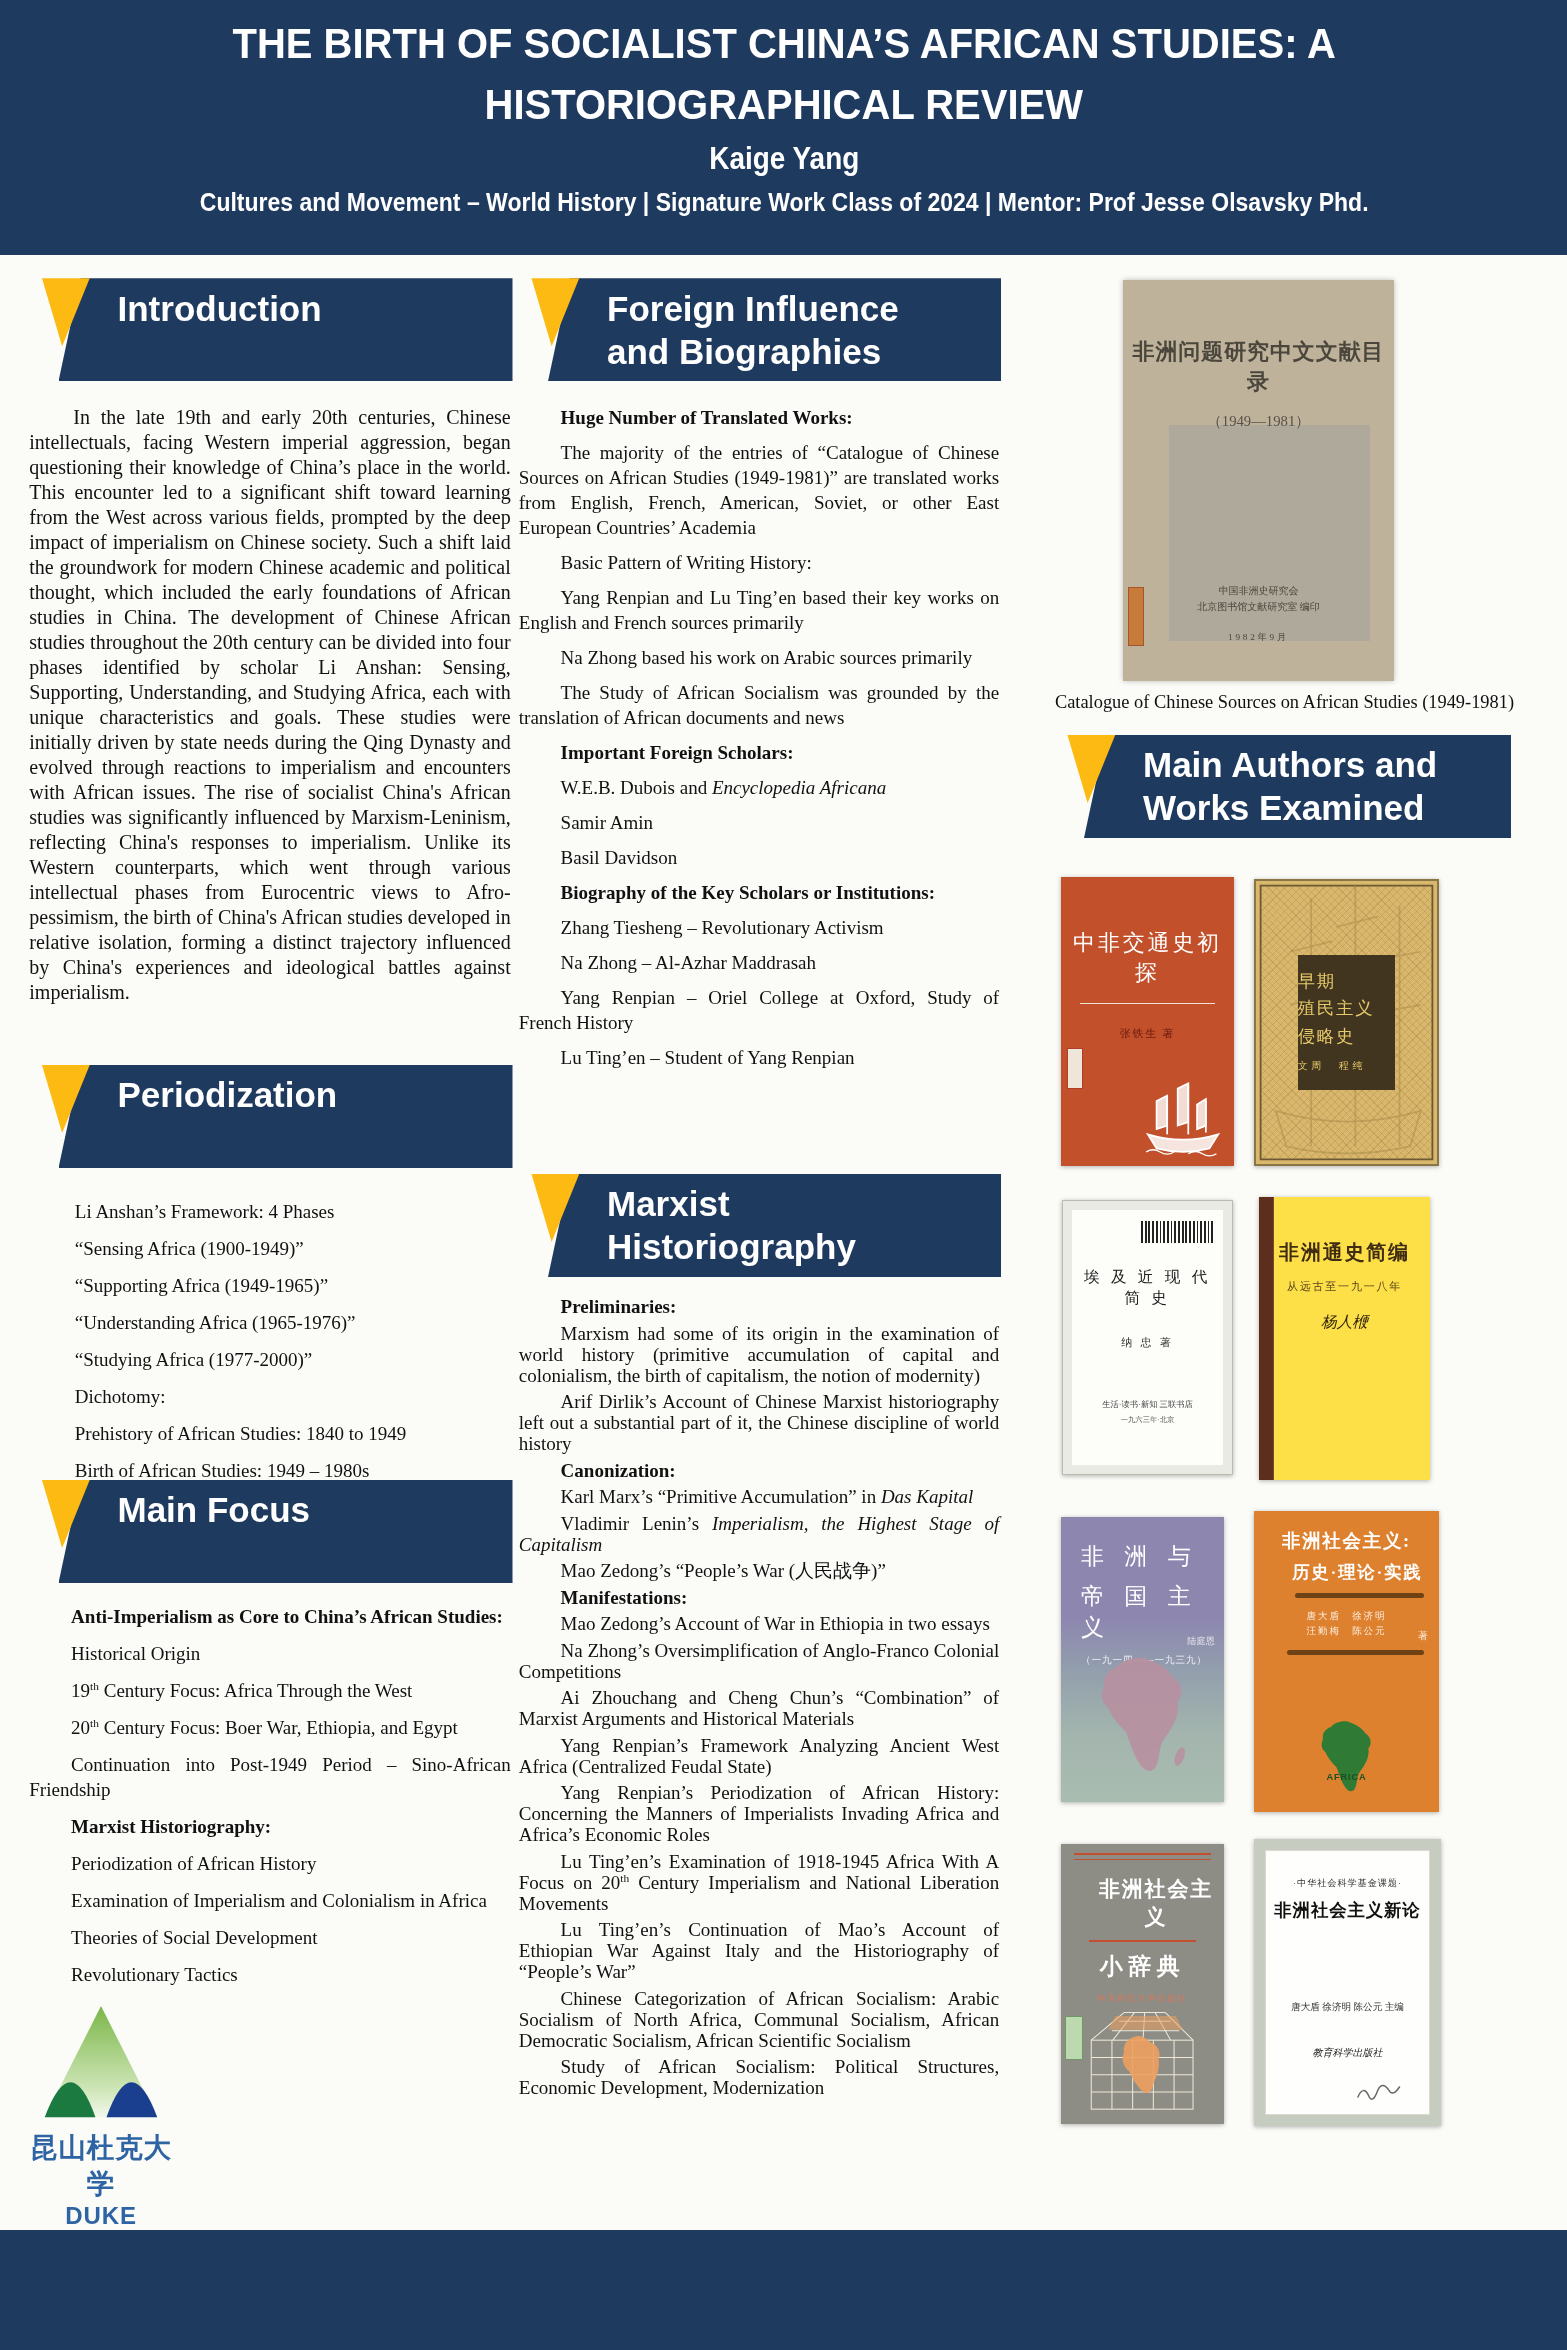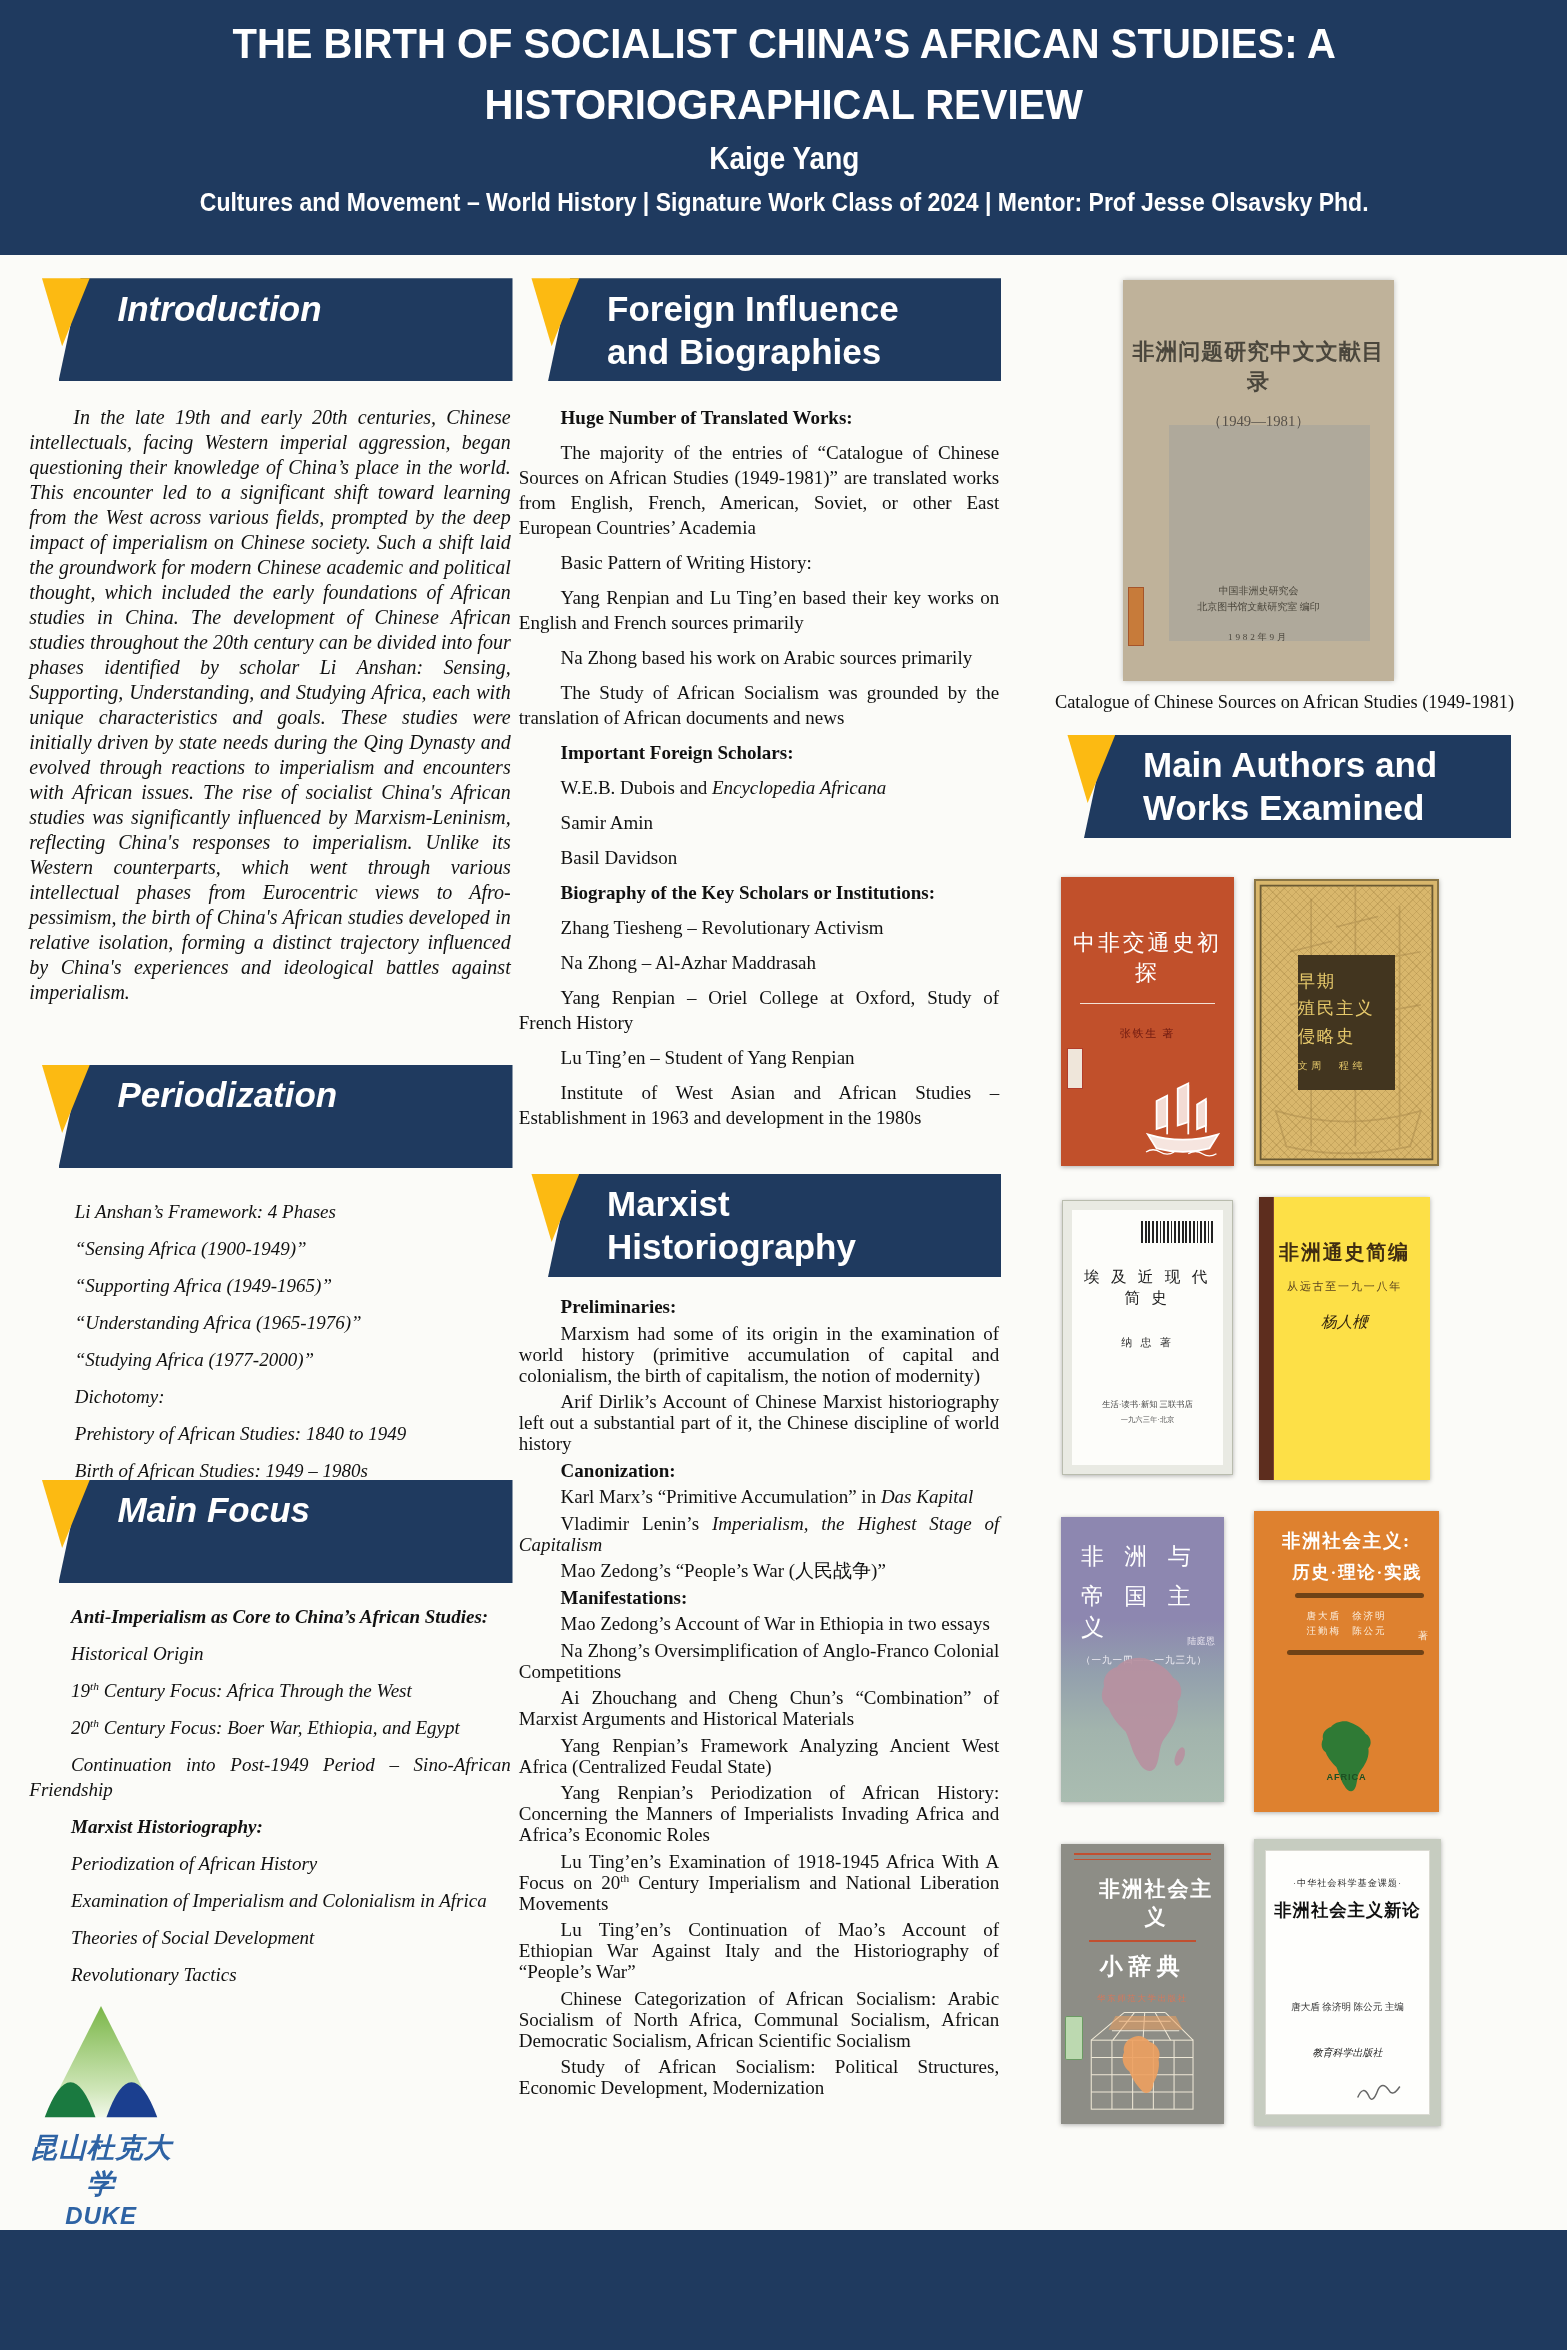--- a/index.html
+++ b/index.html
@@ -11,21 +11,21 @@
   .banner .t1{font-family:"Liberation Sans",sans-serif;font-weight:bold;font-size:43px;line-height:61px;}
   .banner .t1 span{display:inline-block;transform:scaleX(.93);transform-origin:center;}
   .banner .t1.first{padding-top:13px;}
   .banner .author{font-family:"Liberation Sans",sans-serif;font-weight:bold;font-size:31px;margin-top:5.5px;}
   .banner .author span{display:inline-block;transform:scaleX(.9);}
   .banner .subtitle{font-family:"Liberation Sans",sans-serif;font-weight:bold;font-size:25px;margin-top:11px;}
   .banner .subtitle span{display:inline-block;transform:scaleX(.92);}
 
   
   .col{position:absolute;top:271px;}
-  #colL{left:27.5px;width:485px;height:2080px;font-style:italic;}
+  #colL{left:27.5px;width:485px;height:2080px;}
   #colM{left:517px;width:484px;height:2080px;}
   #colR{left:1001px;width:567px;height:2080px;}
 
   
   .sec{position:absolute;left:0;right:0;height:103px;}
   .sec .wedge{position:absolute;left:9.2px;top:0;width:53px;height:68px;background:#fcba12;
               clip-path:polygon(10% 0,100% 0,48% 100%);z-index:2;}
   .sec .bar{position:absolute;left:31px;right:0;top:0;bottom:0;background:#1f3a5f;color:#fff;
             clip-path:polygon(22px 0,100% 0,100% 100%,0 100%);
             font-family:"Liberation Sans",sans-serif;font-weight:bold;font-size:35px;line-height:43px;
@@ -219,21 +219,20 @@
       <p class="mitem">The Study of African Socialism was grounded by the translation of African documents and news</p>
       <p class="mitem"><b>Important Foreign Scholars:</b></p>
       <p class="mitem">W.E.B. Dubois and <i>Encyclopedia Africana</i></p>
       <p class="mitem">Samir Amin</p>
       <p class="mitem">Basil Davidson</p>
       <p class="mitem"><b>Biography of the Key Scholars or Institutions:</b></p>
       <p class="mitem">Zhang Tiesheng – Revolutionary Activism</p>
       <p class="mitem">Na Zhong – Al-Azhar Maddrasah</p>
       <p class="mitem">Yang Renpian – Oriel College at Oxford, Study of French History</p>
       <p class="mitem">Lu Ting’en – Student of Yang Renpian</p>
-      <p class="mitem">Institute of West Asian and African Studies – Establishment in 1963 and development in the 1980s</p>
     </div>
 
     <div class="sec" style="top:903px">
       <div class="wedge"></div>
       <div class="bar">
         <div>Marxist</div>
         <div>Historiography</div>
       </div>
     </div>
     <div class="blk" style="top:1025px">

